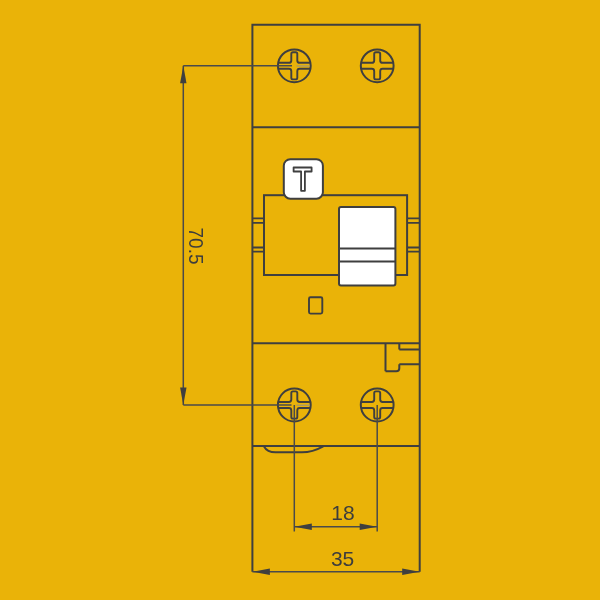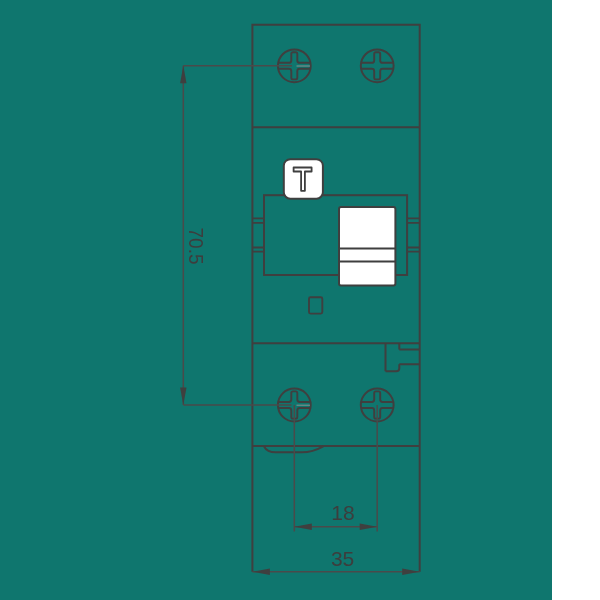--- a/index.html
+++ b/index.html
@@ -1,16 +1,16 @@
 <!DOCTYPE html>
 <html><head>
 <meta charset="utf-8">
 <style>
   html,body{margin:0;padding:0;background:#ffffff;}
-  .wrap{width:552px;height:600px;position:relative;background:#0f766e;transform:translateZ(0);}
+  .wrap{width:600px;height:600px;position:relative;background:#eab308;transform:translateZ(0);}
   svg{position:absolute;left:0;top:0;}
   text{font-family:"Liberation Sans",sans-serif;fill:#3d3d3d;}
 </style>
 </head>
 <body>
 <div class="wrap">
 <svg width="600" height="600" viewBox="0 0 600 600" fill="none" stroke="#3f3f3f" stroke-width="2" stroke-linecap="butt">
 
 <g>
 <path d="M252.4,571.8 V24.7 H419.7 V571.8"></path>

